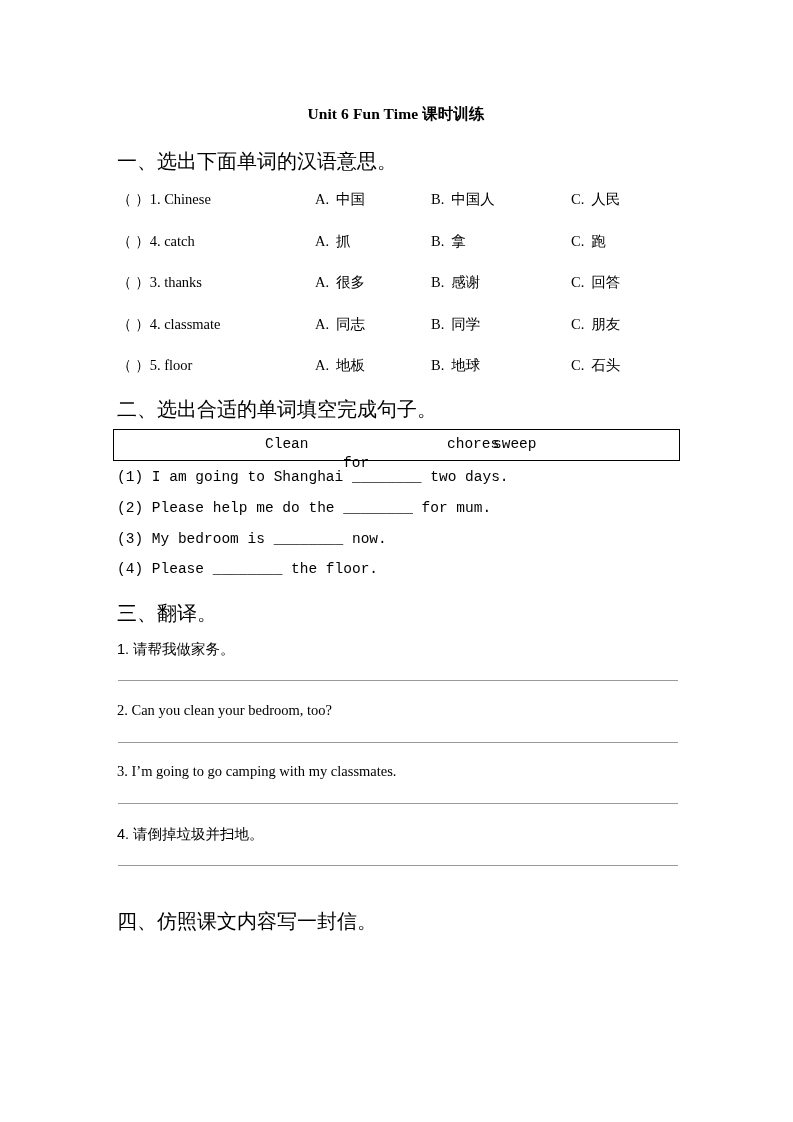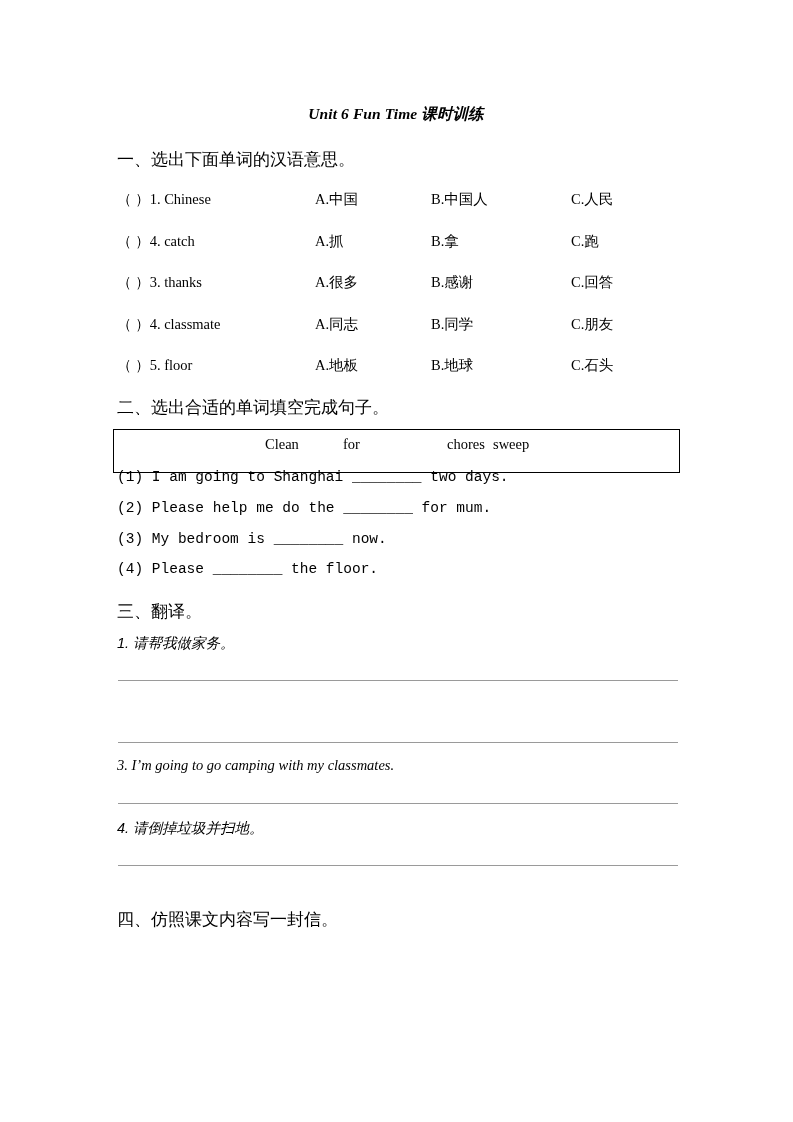--- a/index.html
+++ b/index.html
@@ -26,28 +26,27 @@
   .doc-title {
     position: absolute;
     left: 117px;
     top: 104px;
     width: 558px;
     text-align: center;
     font-size: 15.5px;
     font-weight: bold;
     letter-spacing: 0.1px;
     white-space: nowrap;
-    font-style: italic;
   }
 
   
   .section-heading {
     position: absolute;
     left: 117px;
-    font-size: 17px;
+    font-size: 20px;
     font-family: Liberation Serif, serif;
     white-space: nowrap;
   }
   #sec1-heading { top: 148px; }
   #sec2-heading { top: 396px; }
   #sec3-heading { top: 600px; }
   #sec4-heading { top: 908px; }
 
   
   #mcq-list {
@@ -70,44 +69,45 @@
   .mcq-opt {
     position: absolute;
     top: 0;
     white-space: nowrap;
   }
   .mcq-opt .opt-letter {
     font-family: "Liberation Serif", "DejaVu Serif", serif;
   }
   .mcq-opt .opt-text {
     font-family: "Liberation Sans", "DejaVu Sans", sans-serif;
-    margin-left: 0;
+    margin-left: 7px;
   }
   .mcq-opt.col-a { left: 315px; }
   .mcq-opt.col-b { left: 431px; }
   .mcq-opt.col-c { left: 571px; }
 
   
   #word-bank {
     position: absolute;
     left: 113px;
     top: 429px;
     width: 567px;
-    height: 44px;
+    height: 32px;
     border: 1.1px solid #000000;
     box-sizing: border-box;
+    font-family: Liberation Mono, monospace;
   }
   .bank-word {
     position: absolute;
     top: 6px;
     font-size: 14.5px;
     white-space: nowrap;
   }
   .bank-word.w0 { left: 151px; }
-  .bank-word.w1 { left: 229px; }
+  .bank-word.w1 { left: 229px; margin-top: 19px; }
   .bank-word.w2 { left: 291px; margin-left: 42px; }
   .bank-word.w3 { left: 379px; }
 
   
   #fill-list {
     position: absolute;
     left: 0;
     top: 469px;
     width: 793px;
   }
@@ -131,24 +131,23 @@
     top: 634px;
     width: 793px;
   }
   .translate-item {
     position: relative;
     height: 61.5px;
   }
   .translate-prompt {
     position: absolute;
     left: 117px;
-    top: 0;
-    font-size: 14.5px;
-    white-space: nowrap;
-    font-style: italic;
+    top: 6px;
+    font-size: 14.5px;
+    white-space: nowrap;
   }
   .translate-prompt.cjk {
     font-family: "Liberation Sans", "DejaVu Sans", sans-serif;
   }
   .answer-rule {
     position: absolute;
     left: 118px;
     top: 46px;
     width: 560px;
     height: 0;
@@ -222,20 +221,21 @@
     </div>
 
   <div class="section-heading" id="sec3-heading">三、翻译。</div>
 
   <div id="translate-list">
       <div class="translate-item">
         <span class="translate-prompt cjk">1. 请帮我做家务。</span>
         <div class="answer-rule"></div>
       </div>
       <div class="translate-item">
+        <span class="translate-prompt">2. Can you clean your bedroom, too?</span>
         <div class="answer-rule"></div>
       </div>
       <div class="translate-item">
         <span class="translate-prompt">3. I’m going to go camping with my classmates.</span>
         <div class="answer-rule"></div>
       </div>
       <div class="translate-item">
         <span class="translate-prompt cjk">4. 请倒掉垃圾并扫地。</span>
         <div class="answer-rule"></div>
       </div>

